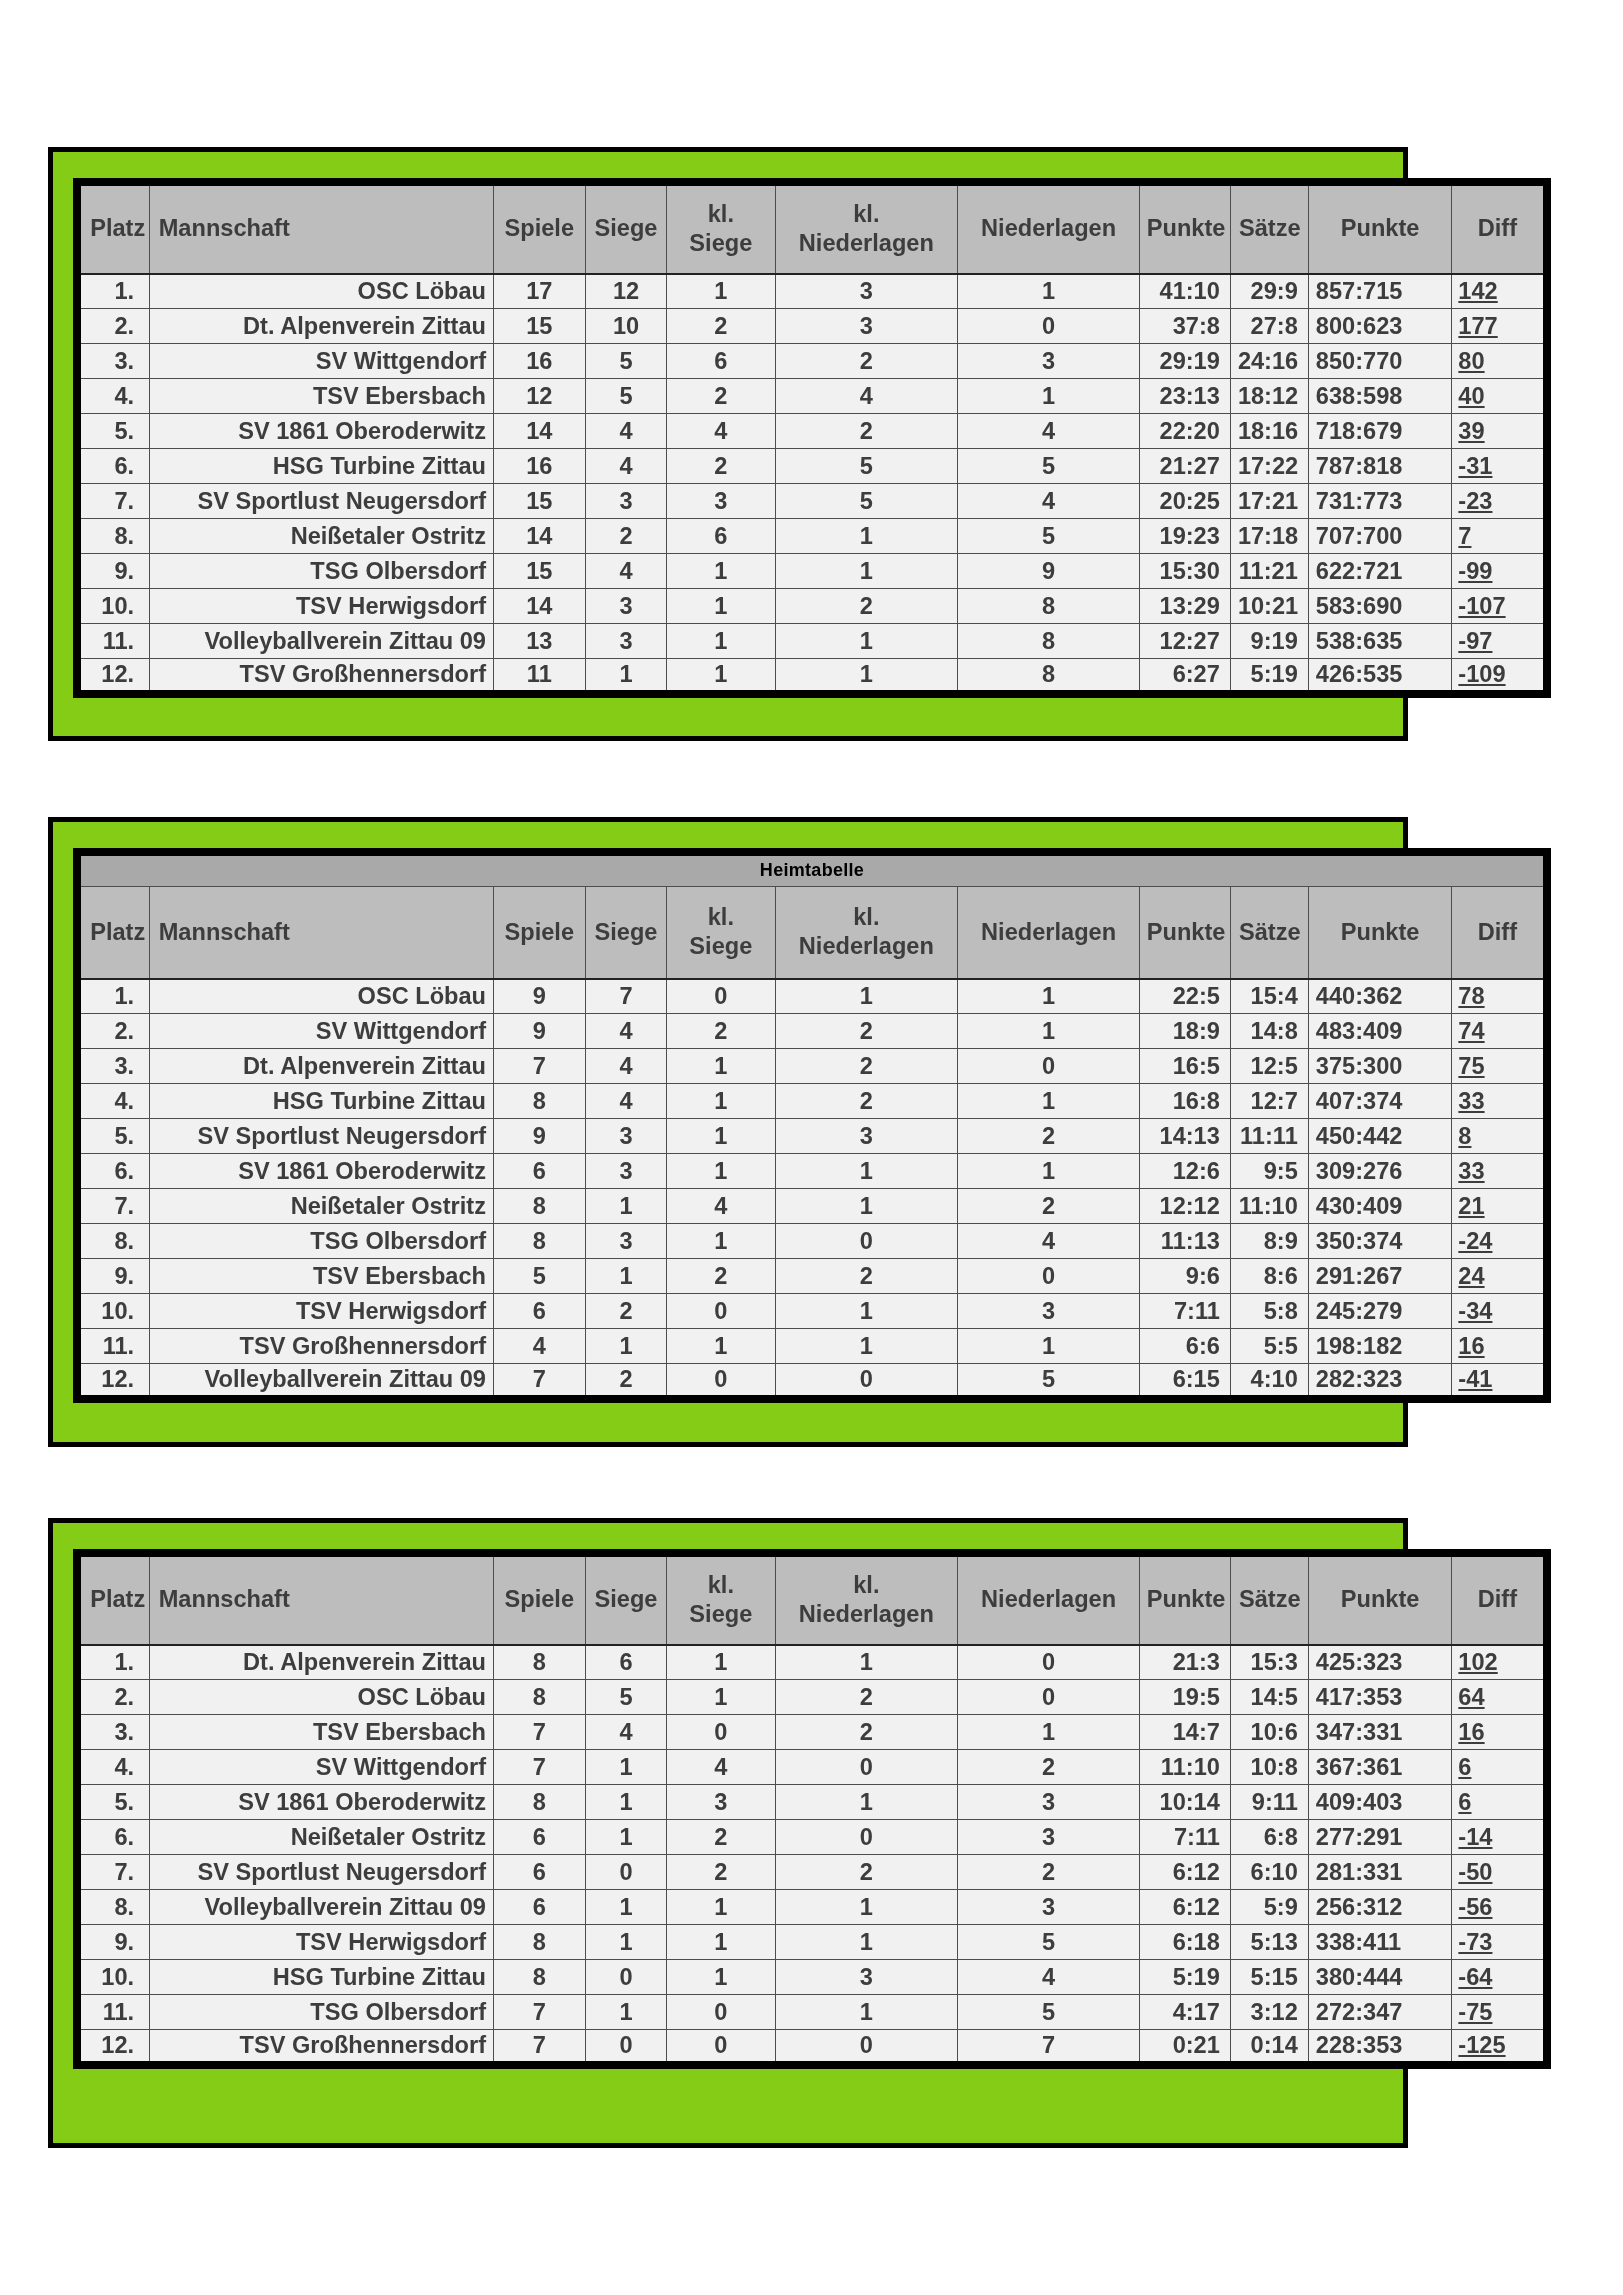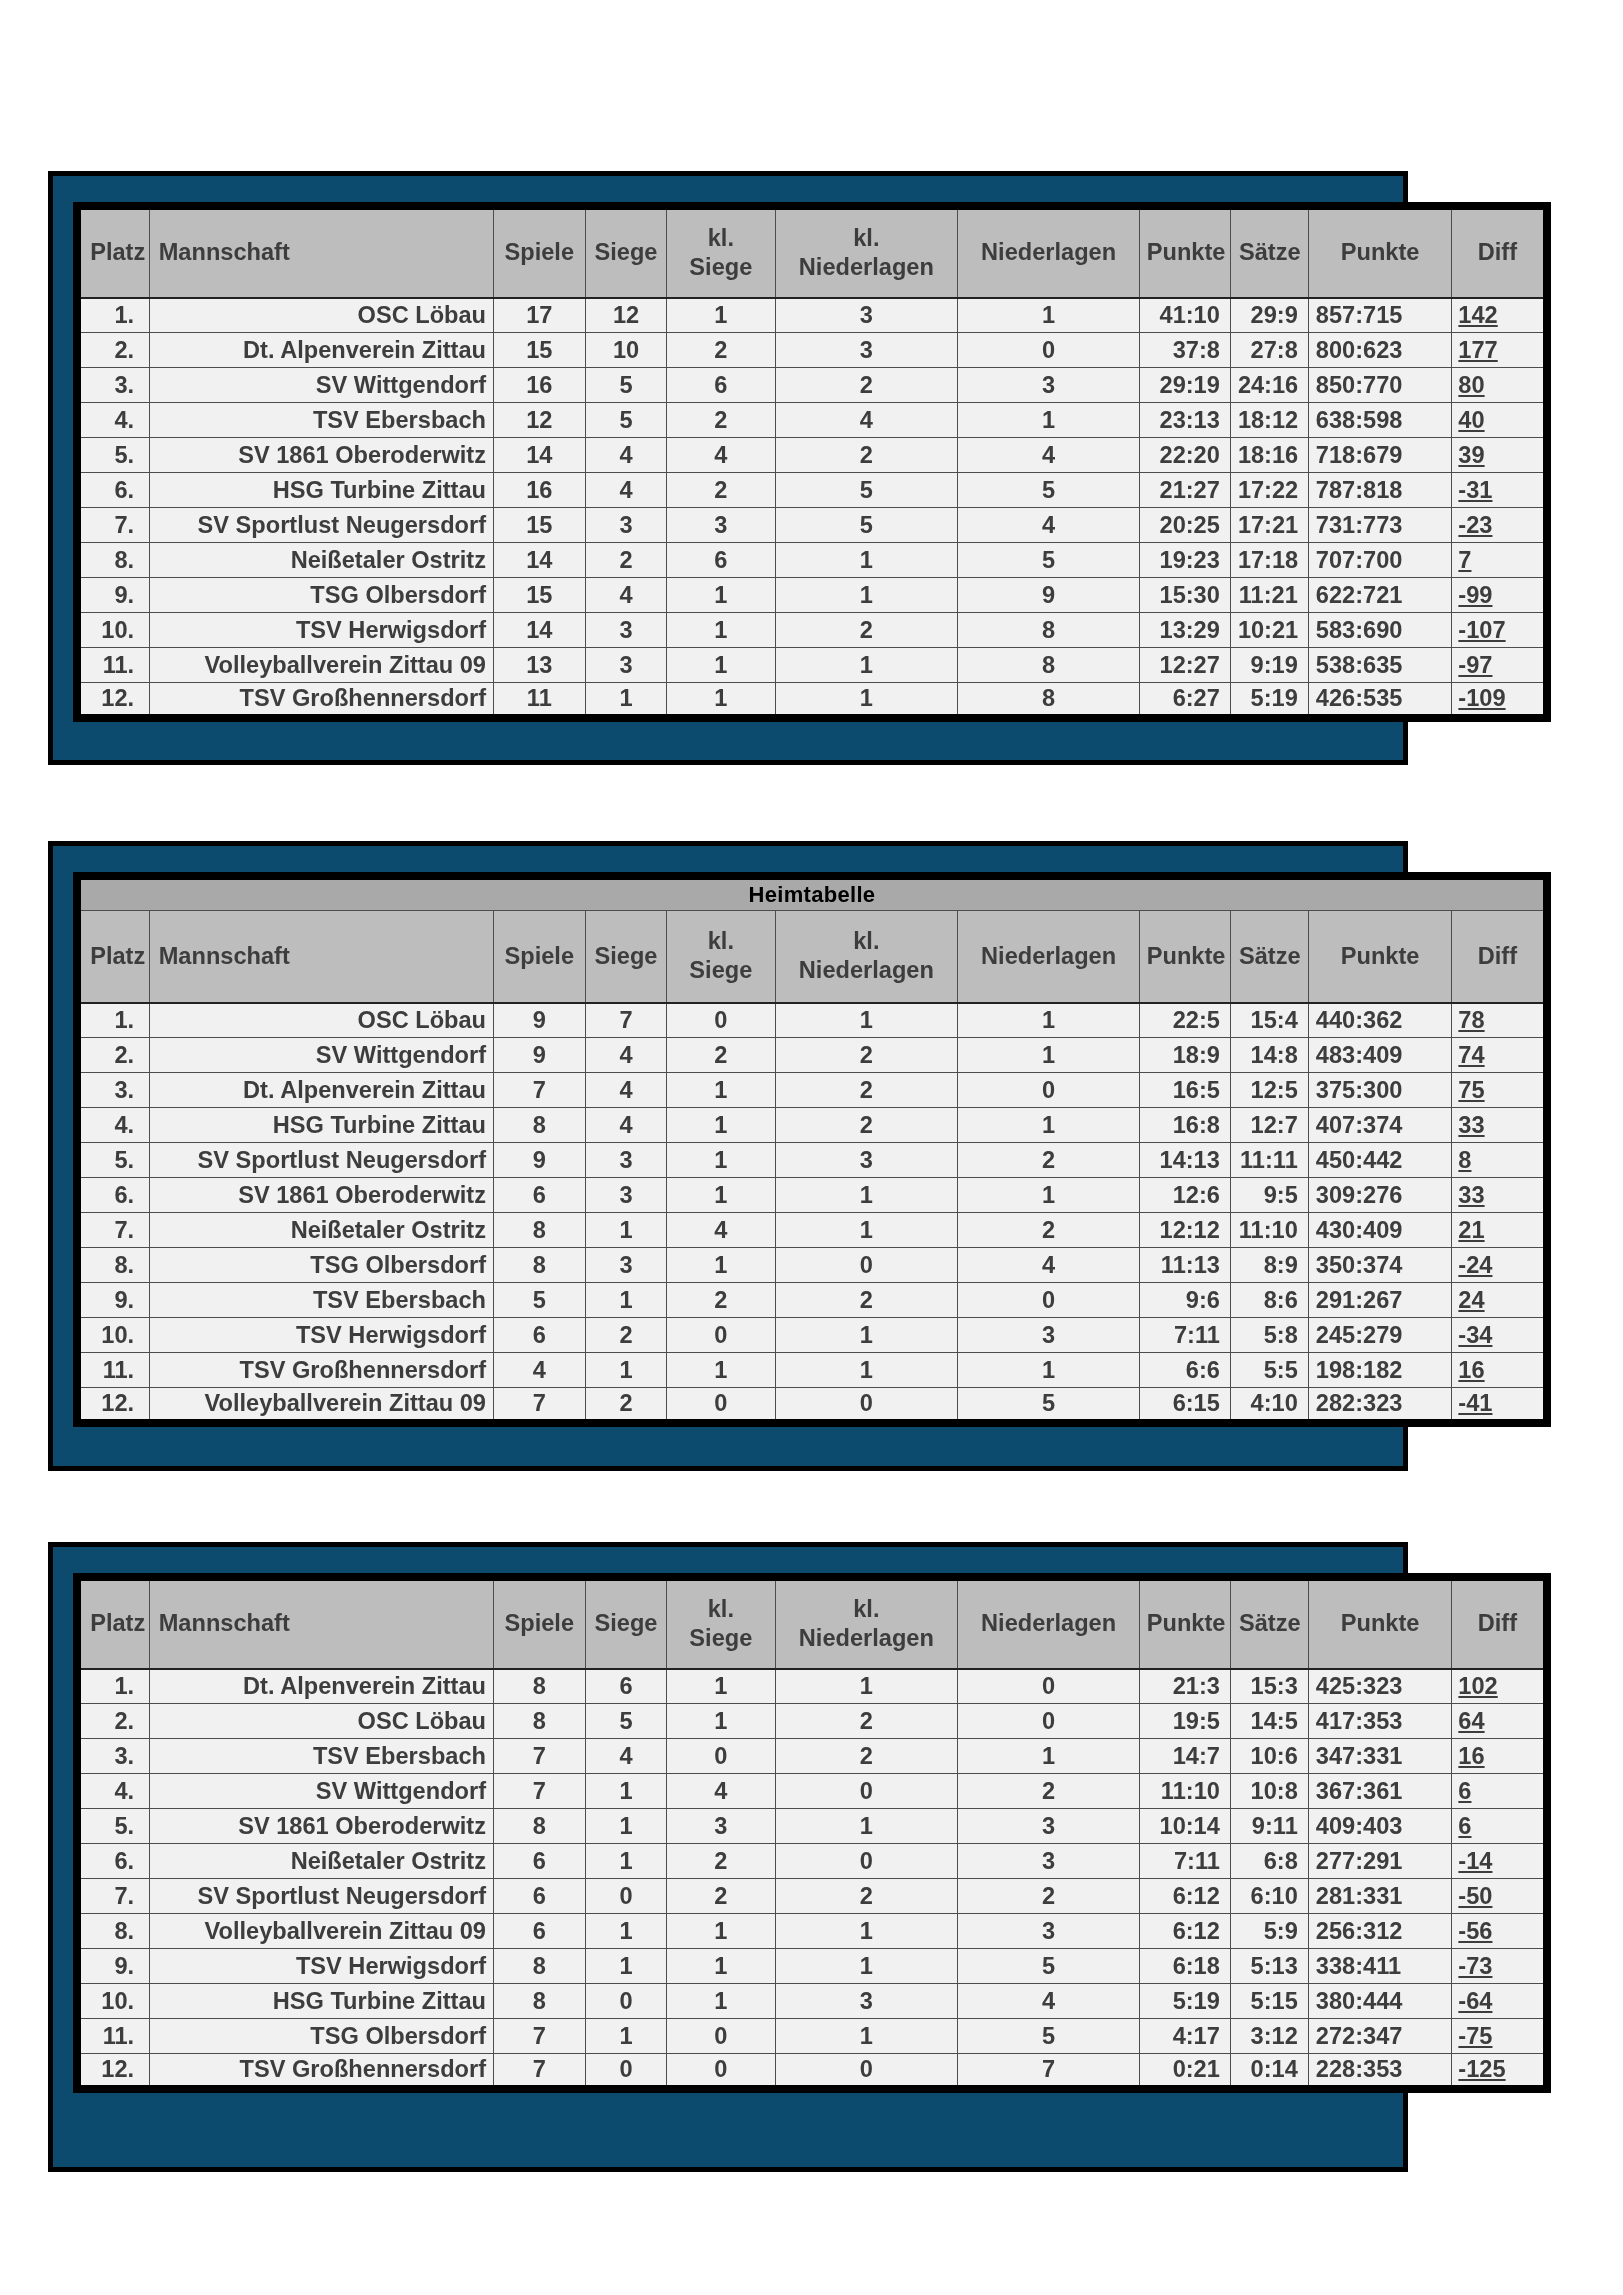--- a/index.html
+++ b/index.html
@@ -9,22 +9,21 @@
     position: relative;
     font-family: "Liberation Sans", sans-serif;
     font-weight: 700;
   }
   .frame {
     position: absolute;
     left: 48px;
     width: 1360px;
     border: 5.2px solid #000000;
     box-sizing: border-box;
-    background: #0c4a6e;
-    margin-top: 24px;
+    background: #84cc16;
   }
   #frame-0 { top: 147px;  height: 594px; }
   #frame-1 { top: 817px; height: 630px; }
   #frame-2 { top: 1518px; height: 630px; }
 
   table.league-table {
     position: absolute;
     left: 20px; top: 25.5px;
     width: 1478px;
     border-collapse: collapse;
@@ -51,21 +50,21 @@
     height: 92px;
     vertical-align: middle;
     white-space: pre-line;
     line-height: 1.25;
     padding: 0 6.5px;
     text-align: center;
   }
   thead th.title-cell {
     background: #a9a9a9;
     color: #000000;
-    font-size: 22px;
+    font-size: 18px;
     height: 35px;
     text-align: center;
     letter-spacing: 0.3px;
   }
   thead tr.header-row th { border-bottom: 2px solid #222222; }
 
   
   thead th.col-0, thead th.col-1 { text-align: left; padding-left: 9.2px; }
   td.col-0 { text-align: right;  padding-right: 14.4px; }
   td.col-1 { text-align: right;   padding-left: 9.2px; }

